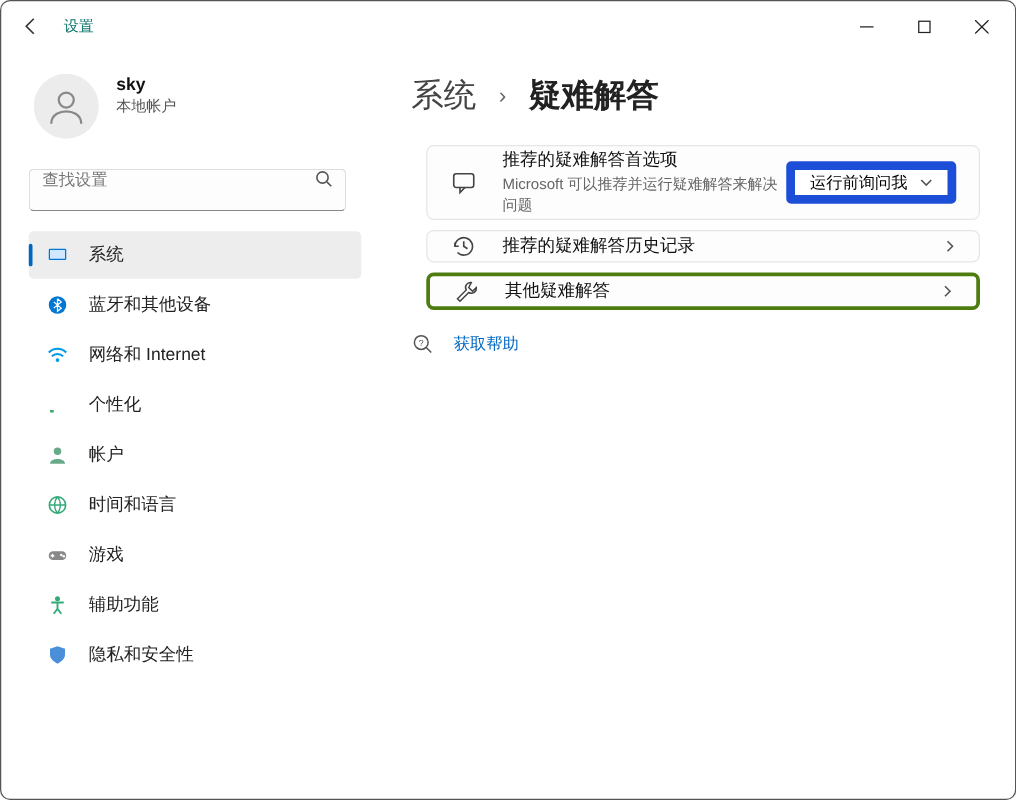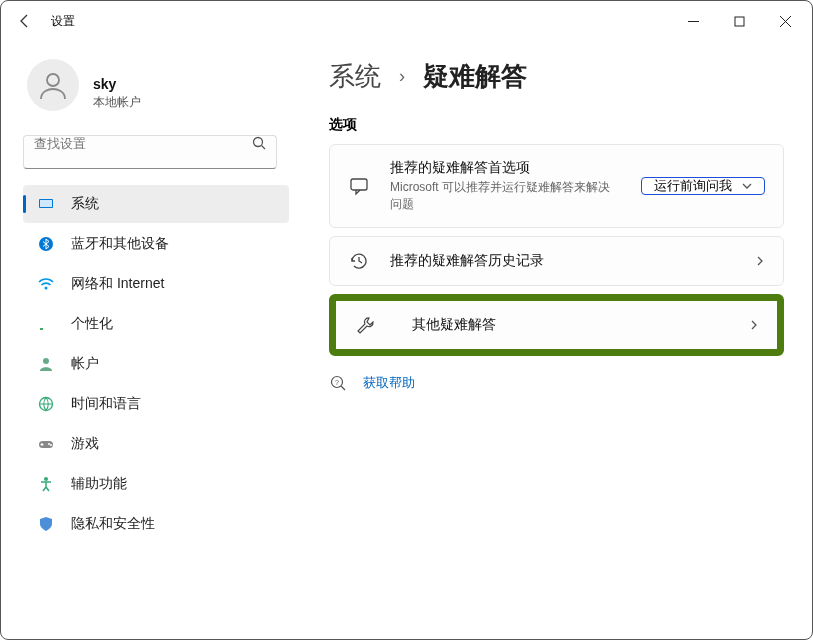--- a/index.html
+++ b/index.html
@@ -1,27 +1,27 @@
 <!DOCTYPE html>
 <html><head>
 <meta charset="utf-8">
 <style>
 * { margin: 0; padding: 0; box-sizing: border-box; font-family: "Segoe UI", "Microsoft YaHei", sans-serif; }
 body { width: 813px; height: 640px; background: #fff; border: 1px solid #555; border-radius: 8px; overflow: hidden; position: relative; }
 
 .titlebar { height: 40px; display: flex; align-items: center; padding: 0 4px; }
 .back-btn { width: 40px; height: 40px; display: flex; align-items: center; justify-content: center; cursor: pointer; }
-.title-text { font-size: 12px; margin-left: 6px; color: #000000; }
+.title-text { font-size: 12px; margin-left: 6px; color: #0f766e; }
 .win-controls { margin-left: auto; display: flex; }
 .win-btn { width: 46px; height: 32px; display: flex; align-items: center; justify-content: center; cursor: pointer; }
 
 .content { display: flex; height: calc(100% - 40px); }
 
 .sidebar { width: 300px; padding: 18px 12px 0 22px; }
-.user-block { display: flex; align-items: flex-end; margin-bottom: 24px; margin-left: 4px; }
+.user-block { display: flex; align-items: flex-start; margin-bottom: 24px; margin-left: 4px; }
 .avatar { width: 52px; height: 52px; border-radius: 50%; background: #ececec; display: flex; align-items: center; justify-content: center; }
 .user-info { margin-left: 14px; }
 .username { font-size: 14px; font-weight: 600; color: #111; }
 .account-type { font-size: 12px; color: #555; margin-top: 2px; }
 
 .search-box { margin: 16px 12px 16px 0; height: 34px; background: #fdfdfd; border: 1px solid #ddd; border-bottom: 1px solid #888; border-radius: 4px; display: flex; align-items: flex-start; padding: 0 10px; }
 .search-box input { flex: 1; border: none; outline: none; font-size: 13px; background: transparent; }
 .search-icon { color: #555; }
 
 .nav-list { list-style: none; }
@@ -32,28 +32,28 @@
 .nav-label { font-size: 14px; color: #222; }
 
 .main { flex: 1; padding: 18px 28px 0 28px; overflow-y: auto; }
 .breadcrumb { display: flex; align-items: center; gap: 18px; margin-bottom: 22px; }
 .bc-item { font-size: 26px; font-weight: 600; color: #222; }
 .bc-item.link { font-weight: 400; color: #444; cursor: pointer; }
 .bc-sep { font-size: 18px; color: #666; }
 
 .section-title { font-size: 14px; font-weight: 600; margin-bottom: 10px; }
 
-.card { border: 1px solid #e6e6e6; border-radius: 6px; background: #fdfdfd; margin-bottom: 8px; display: flex; align-items: center; padding: 14px 18px; cursor: pointer; }
-.card.highlighted { border: 7px solid #4d7c0f; gap: 16px; }
+.card { border: 1px solid #e6e6e6; border-radius: 6px; background: #fdfdfd; margin-bottom: 8px; display: flex; align-items: center; padding: 2px 18px; cursor: pointer; margin-left: 12px; }
+.card.highlighted { border: 3px solid #4d7c0f; }
 .card-icon { width: 22px; display: flex; align-items: center; justify-content: center; margin-right: 20px; color: #444; }
 .card-body { flex: 1; }
 .card-title { font-size: 14px; color: #111; }
 .card-sub { font-size: 12px; color: #666; margin-top: 2px; line-height: 1.4; max-width: 230px; }
 .card-right { display: flex; align-items: center; gap: 10px; }
-.dropdown { height: 18px; border: 1px solid #1d4ed8; border-radius: 4px; background: #fff; padding: 0 12px; display: flex; align-items: center; gap: 10px; font-size: 13px; cursor: pointer; }
+.dropdown { height: 34px; border: 7px solid #1d4ed8; border-radius: 4px; background: #fff; padding: 0 12px; display: flex; align-items: center; gap: 10px; font-size: 13px; cursor: pointer; }
 .chevron { color: #555; }
 
 .help-links { margin-top: 18px; }
 .help-link { display: flex; align-items: center; gap: 16px; margin-bottom: 12px; cursor: pointer; }
 .help-link span.label { font-size: 13px; color: #0067c0; }
 .help-icon { width: 18px; color: #555; }
 
 
 svg { display: block; }
 </style>
@@ -198,21 +198,20 @@
       </ul>
   </aside>
 
   <main class="main">
     <div class="breadcrumb">
       <span class="bc-item link">系统</span>
       <span class="bc-sep">›</span>
       <span class="bc-item">疑难解答</span>
     </div>
 
-    <div class="section-title">选项</div>
 
     <div class="card">
       <div class="card-icon">
         <svg width="20" height="20" viewBox="0 0 20 20">
             <rect x="2" y="3" width="16" height="11" rx="2" stroke="#444" stroke-width="1.3" fill="none"></rect>
             <path d="M7 14 L7 18 L11 14" stroke="#444" stroke-width="1.3" fill="none"></path>
           </svg>
       </div>
       <div class="card-body">
         <div class="card-title">推荐的疑难解答首选项</div>

